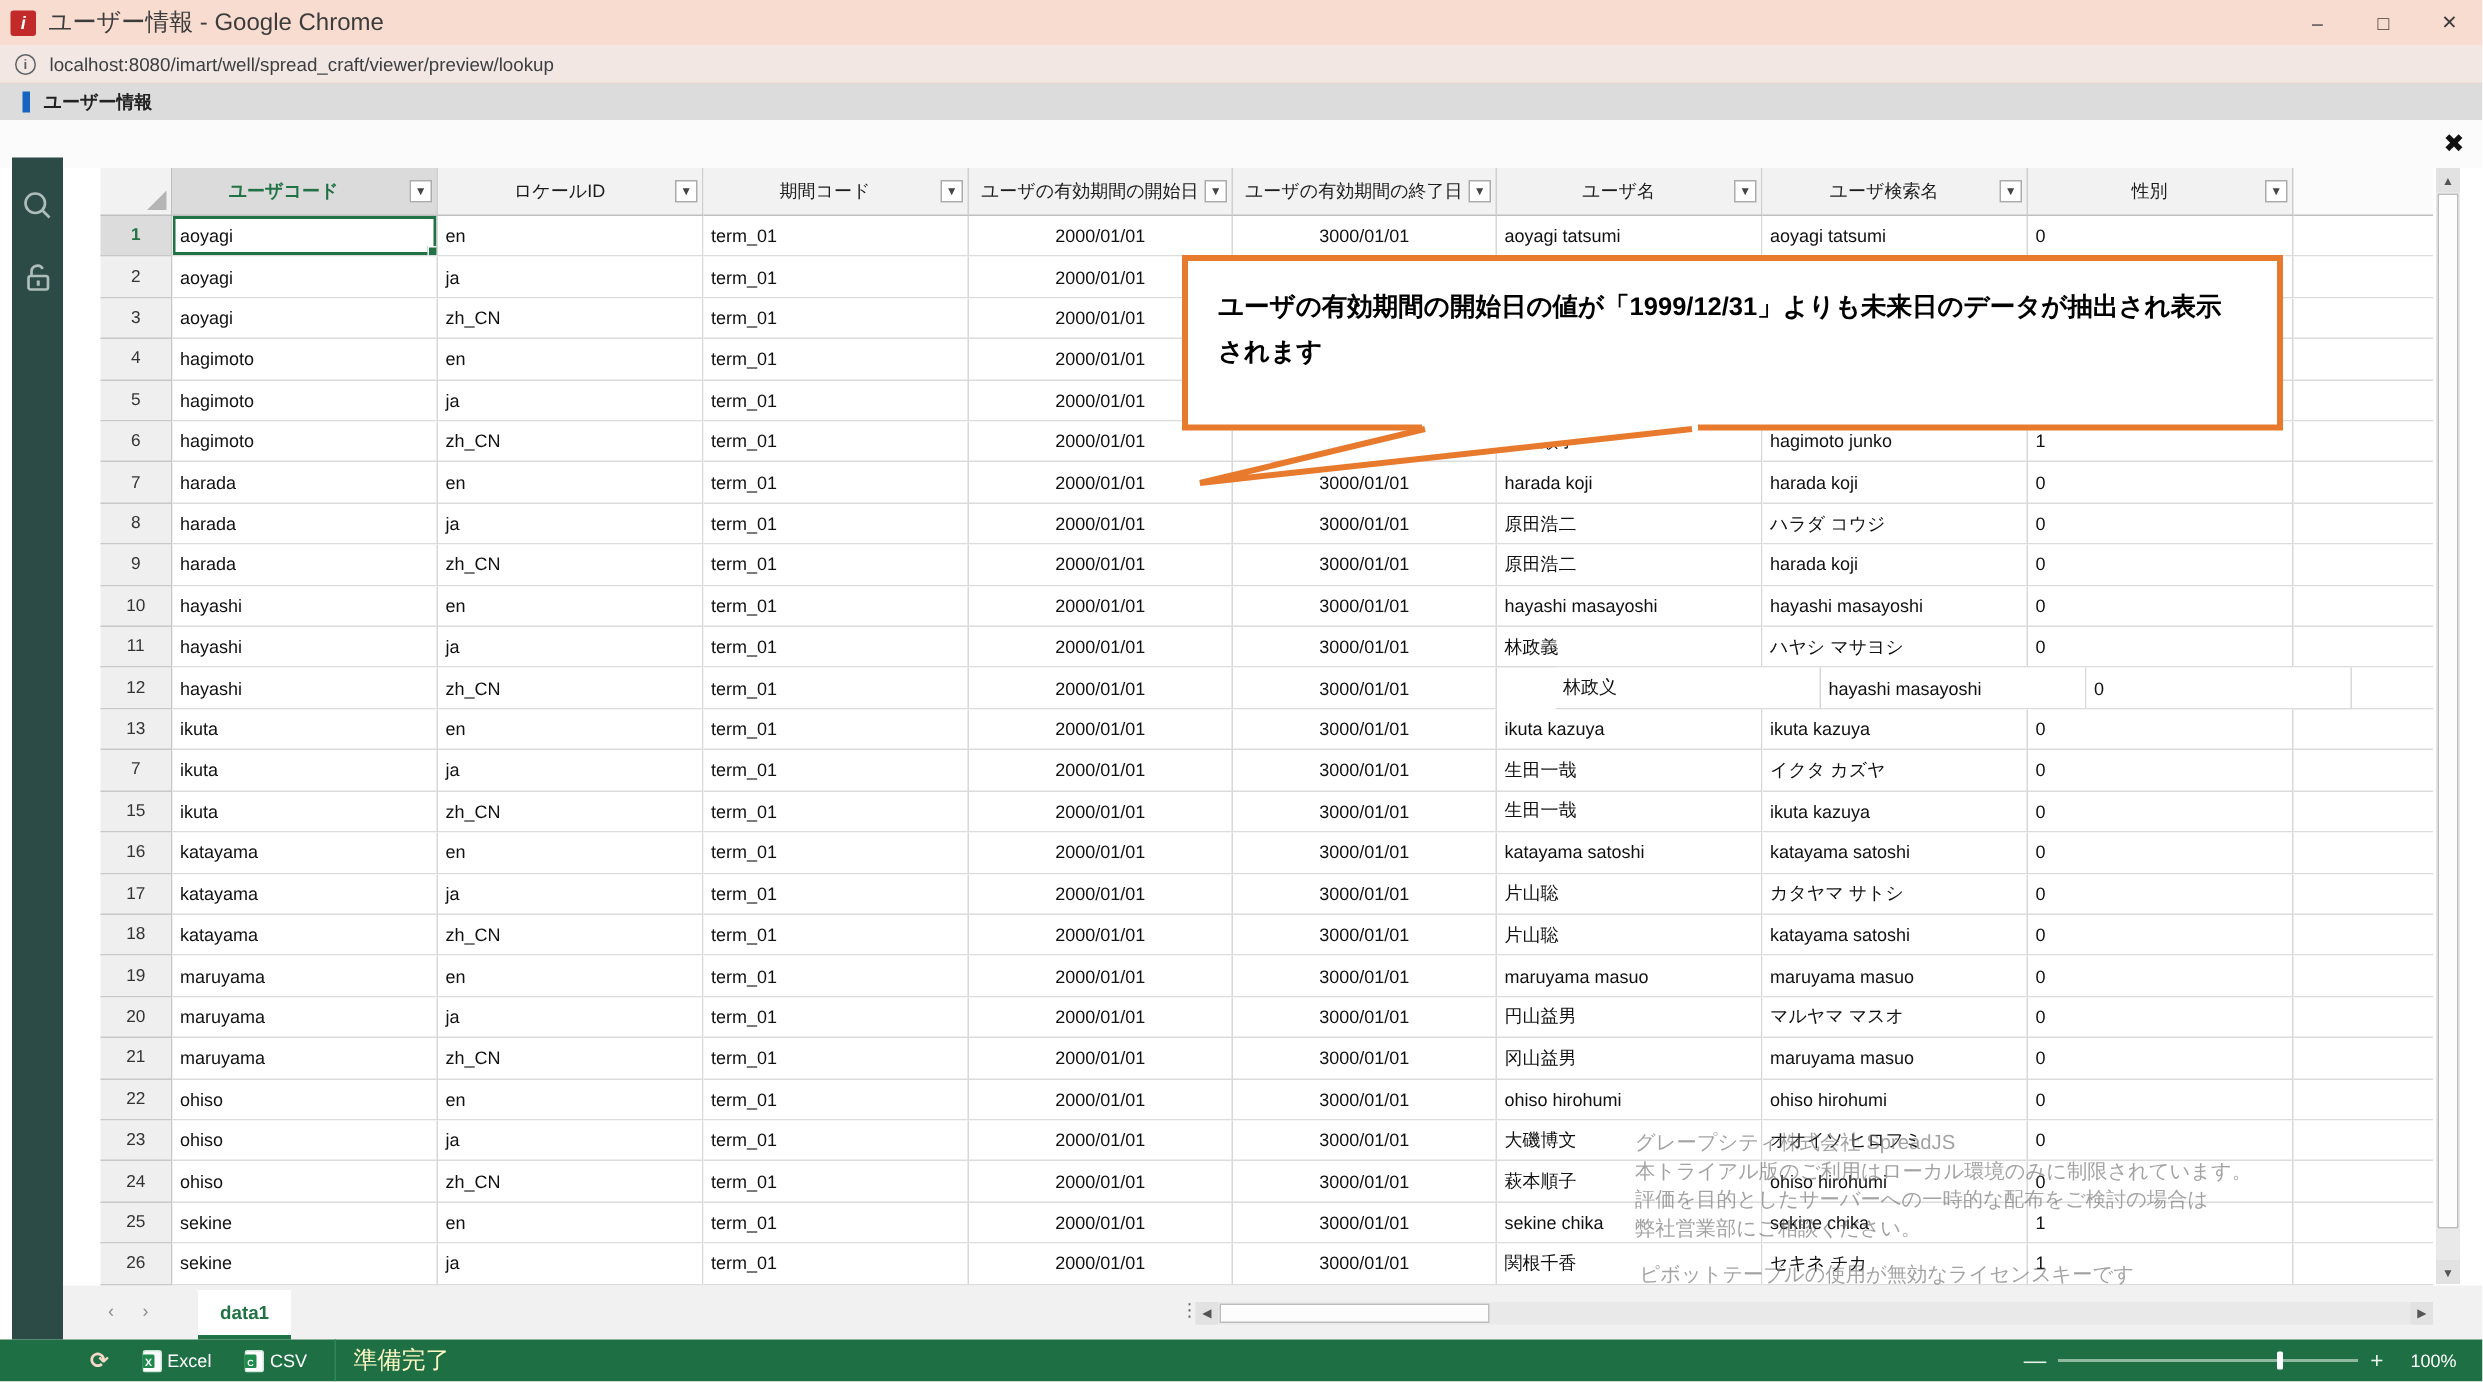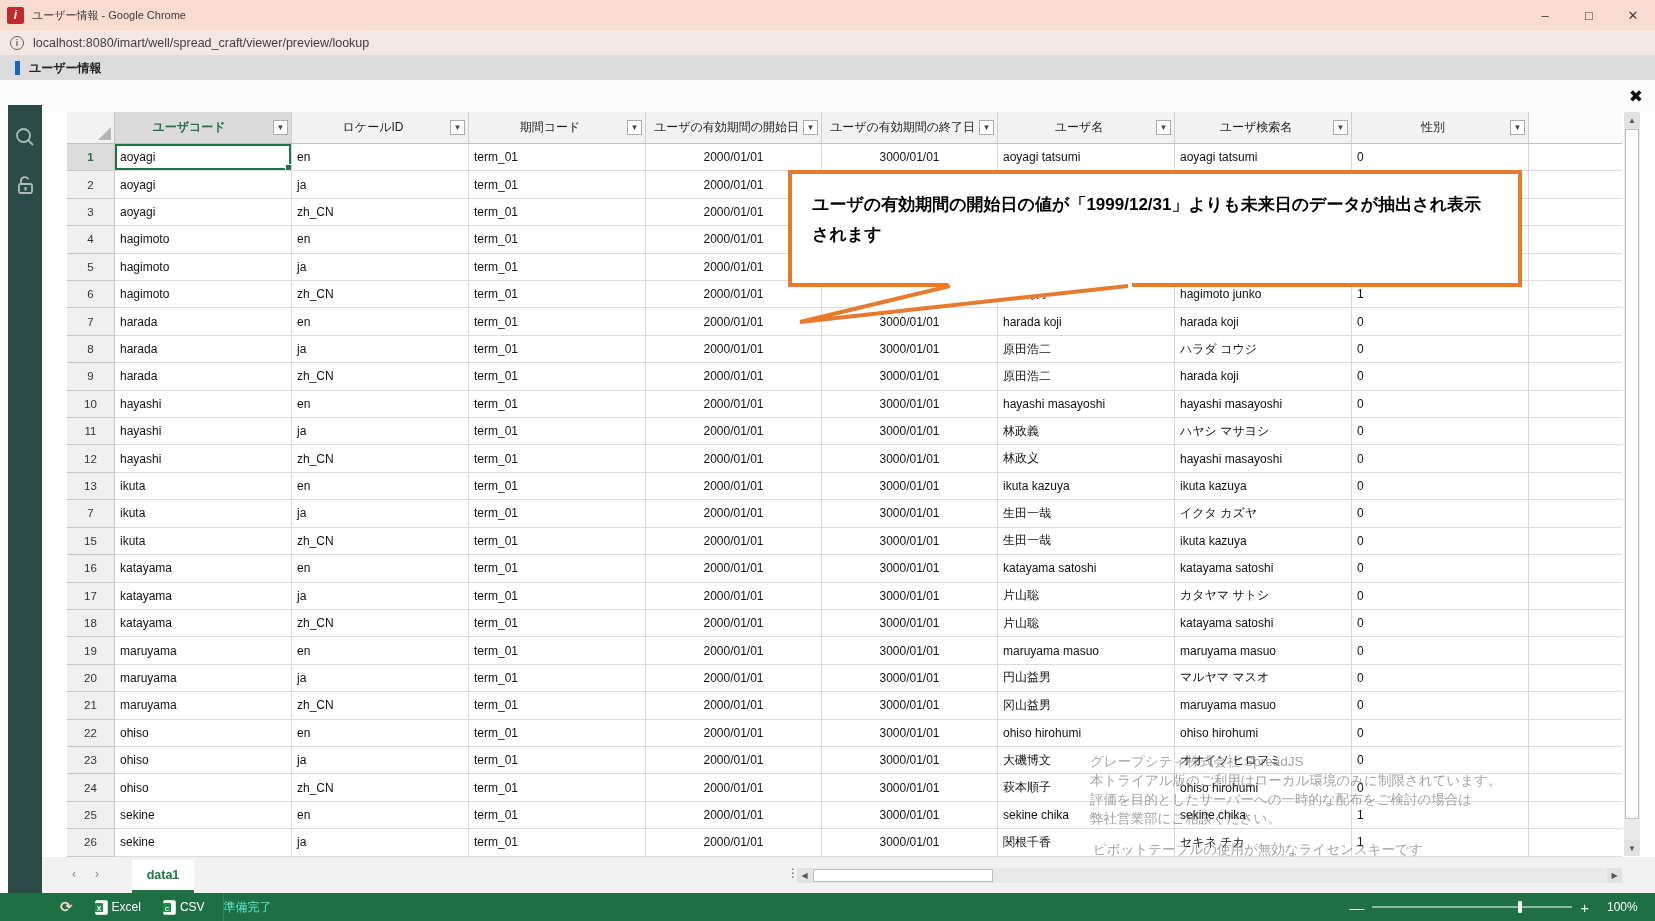--- a/index.html
+++ b/index.html
@@ -6,21 +6,21 @@
   html,body { width:1655px; height:921px; overflow:hidden; background:#fff;
     font-family:"Liberation Sans","DejaVu Sans",sans-serif; }
   #stage { position:relative; width:1655px; height:921px; background:#fff; }
 
   
   .titlebar { position:absolute; left:0; top:0; width:1655px; height:30px;
     background:#F8DCD0; display:flex; align-items:center; }
   .app-ico { width:17px; height:17px; margin-left:7px; background:#C22A2A;
     color:#fff; font-size:12px; font-weight:bold; font-style:italic;
     display:flex; align-items:center; justify-content:center; border-radius:2px; }
-  .win-title { margin-left:8px; font-size:11px; color:#3c3c3c; }
+  .win-title { margin-left:8px; font-size:16px; color:#3c3c3c; }
   .win-btns { position:absolute; right:0; top:0; height:30px; display:flex; }
   .win-btn { width:44px; height:30px; display:flex; align-items:center;
     justify-content:center; font-size:13px; color:#3c3c3c; cursor:default; }
   .urlbar { position:absolute; left:0; top:30px; width:1655px; height:26px;
     background:#F3E7E3; display:flex; align-items:center; border-bottom:1px solid #e8d9d4; }
   .info-ico { width:14px; height:14px; border:1.4px solid #5f6368; border-radius:50%;
     margin-left:10px; color:#5f6368; font-size:9px; display:flex; align-items:center;
     justify-content:center; font-weight:bold; }
   .url-text { margin-left:9px; font-size:12.5px; color:#3c4043; }
   .pageheader { position:absolute; left:0; top:56px; width:1655px; height:24px;
@@ -96,21 +96,21 @@
   .hsb .thumb { position:absolute; left:16px; top:1px; width:180px; height:13px;
     background:#FDFDFD; border:1px solid #BDBDBD; }
 
   
   .statusbar { position:absolute; left:0; top:893px; width:1655px; height:28px;
     background:#1E6F44; display:flex; align-items:center; color:#fff; }
   .refresh { margin-left:60px; font-size:15px; font-weight:bold; color:#F6D9CB; }
   .sb-btn { display:flex; align-items:center; margin-left:22px; font-size:12px; color:#fff; }
   .sb-btn svg { margin-right:4px; }
   .sb-sep { width:1px; height:28px; background:#2f8757; margin-left:18px; }
-  .ready { margin-left:0; font-size:12px; color:#5eead4; }
+  .ready { margin-left:12px; font-size:16px; color:#fef9c3; }
   .zoomctl { position:absolute; right:12px; top:0; height:28px; display:flex;
     align-items:center; }
   .zoomctl .minus,.zoomctl .plus { font-size:15px; color:#e8f1ea; padding:0 8px; }
   .ztrack { position:relative; width:200px; height:2px; background:#8fb8a0; }
   .zthumb { position:absolute; left:146px; top:-5px; width:4px; height:12px;
     background:#fff; border-radius:1px; }
   .zpct { margin-left:10px; font-size:12px; color:#fff; width:36px; }
 </style>
 </head>
 <body>
@@ -344,21 +344,21 @@
         <div class="cell" style="width: 177px;">0</div>
         <div class="cfill"></div>
       </div>
       <div class="row">
         <div class="rn">12</div>
         <div class="cell" style="width: 177px;">hayashi</div>
         <div class="cell" style="width: 177px;">zh_CN</div>
         <div class="cell" style="width: 177px;">term_01</div>
         <div class="cell center" style="width: 176px;">2000/01/01</div>
         <div class="cell center" style="width: 176px;">3000/01/01</div>
-        <div class="cell" style="width: 177px;">林政义</div>
+        <div class="cell" style="width: 177px; margin-left: 39px;">林政义</div>
         <div class="cell" style="width: 177px;">hayashi masayoshi</div>
         <div class="cell" style="width: 177px;">0</div>
         <div class="cfill"></div>
       </div>
       <div class="row">
         <div class="rn">13</div>
         <div class="cell" style="width: 177px;">ikuta</div>
         <div class="cell" style="width: 177px;">en</div>
         <div class="cell" style="width: 177px;">term_01</div>
         <div class="cell center" style="width: 176px;">2000/01/01</div>

